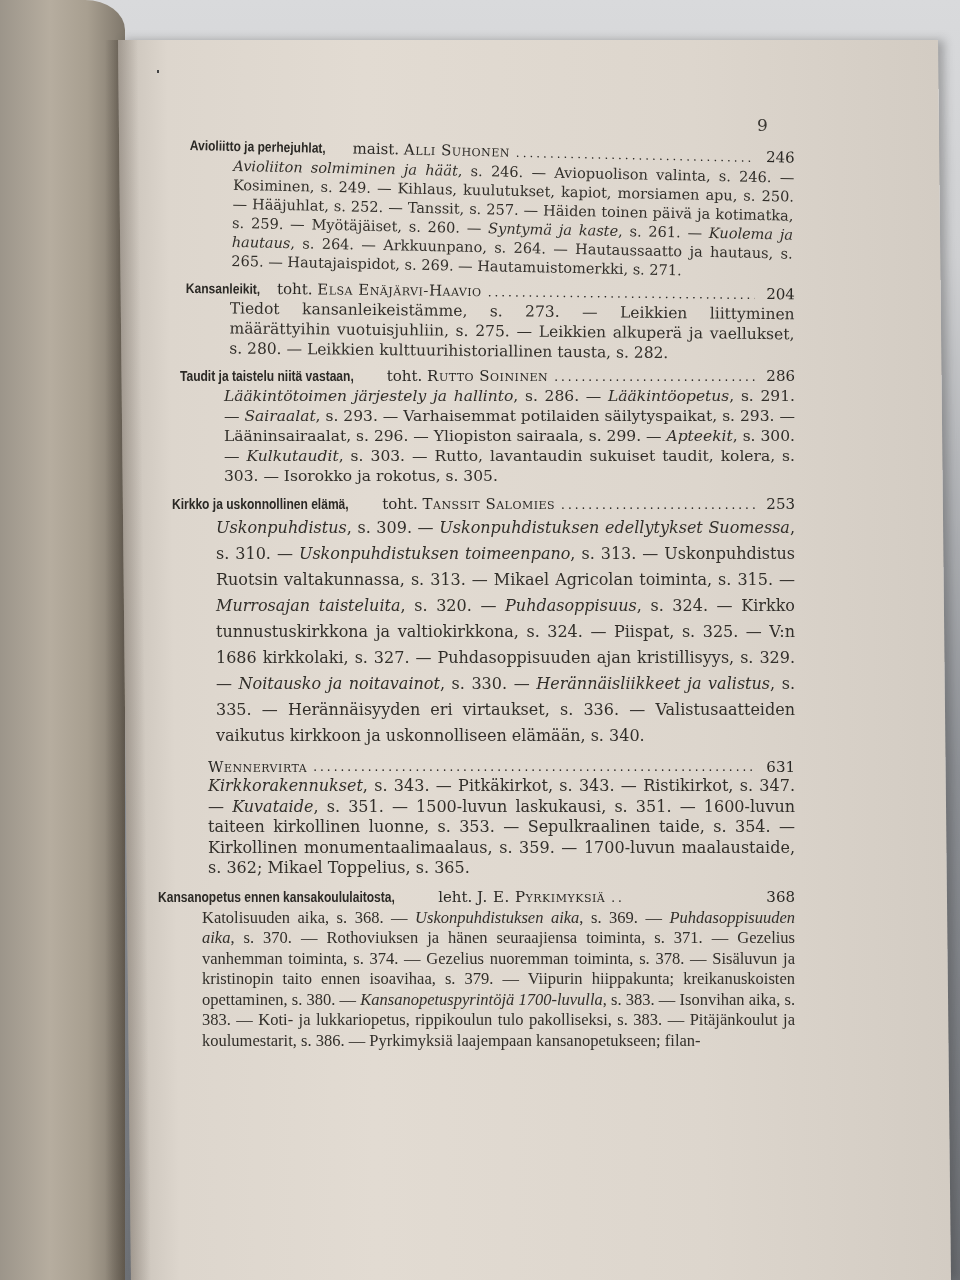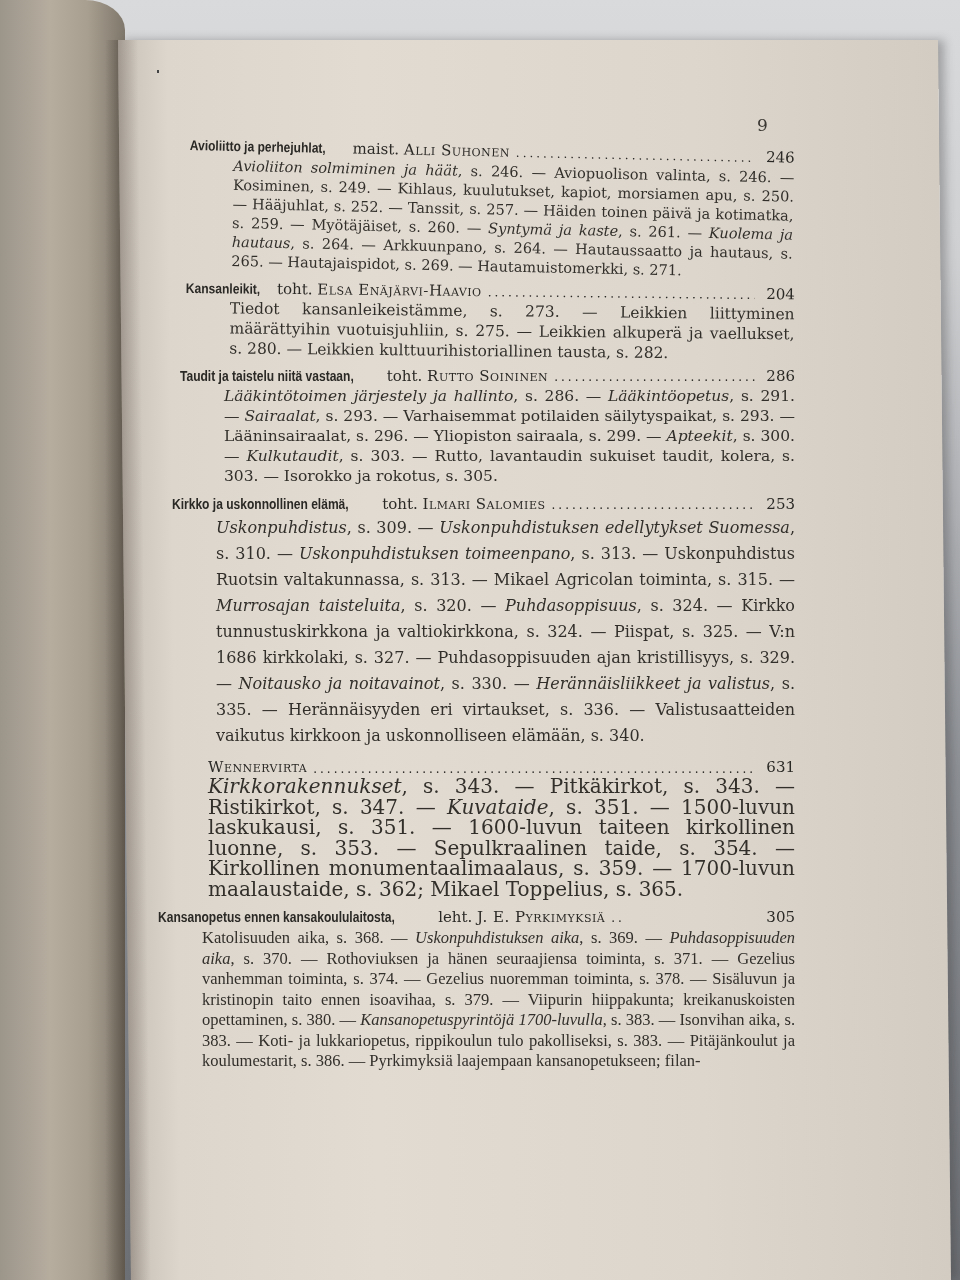--- a/index.html
+++ b/index.html
@@ -50,24 +50,24 @@
   .desc {
     margin-left:44px; font-size:15.5px; line-height:19.8px; text-align:justify; color:#322f2a;
   }
   .desc i { font-style:italic; }
   .entry.e1 { transform: rotate(1.2deg); transform-origin:left top; }
   .entry.e1 .desc { font-size:14.5px; line-height:19px; }
   .entry.e2 { transform: rotate(0.6deg); transform-origin:left top; margin-left:-4px; }
   .entry.e3 { margin-left:-10px; }
   .entry.e4 { margin-left:-18px; }
   .entry.e5 { margin-left:-26px; }
-  .entry.e5 .entry-head2 { margin-left:44px; display:flex; align-items:flex-end; font-size:15.5px; }
+  .entry.e5 .entry-head2 { margin-left:44px; display:flex; align-items:center; font-size:15.5px; }
   .entry.e6 { margin-left:-32px; }
   .entry.e6 .desc { font-size:16.5px; line-height:20.5px;font-family:Liberation Serif, serif; }
-  .entry.e5 .desc { font-size:20px; line-height:20.5px; }
+  .entry.e5 .desc { font-size:16px; line-height:20.5px; }
   .entry.e4 .desc { font-size:16px; line-height:26px; }
   .speck { position:absolute; left:157px; top:70px; width:2px; height:3px; background:#444; }
 </style>
 </head>
 <body>
 
 <div class="left-page"></div>
 <div class="right-page"></div>
 <div class="speck"></div>
 
@@ -100,38 +100,38 @@
       <span class="author"><span>toht.</span> <span class="sc">Rutto Soininen</span></span>
       <span class="dots">..........................................................</span>
       <span class="page-ref">286</span>
     </div>
     <div class="desc"><i>Lääkintötoimen järjestely ja hallinto</i><span>, s. 286. — </span><i>Lääkintöopetus</i><span>, s. 291. — </span><i>Sairaalat</i><span>, s. 293. — Varhaisemmat potilaiden säilytyspaikat, s. 293. — Lääninsairaalat, s. 296. — Yliopiston sairaala, s. 299. — </span><i>Apteekit</i><span>, s. 300. — </span><i>Kulkutaudit</i><span>, s. 303. — Rutto, lavantaudin sukuiset taudit, kolera, s. 303. — Isorokko ja rokotus, s. 305.</span></div>
   </div>
 
   <div class="entry e4">
     <div class="entry-head">
       <span class="title">Kirkko ja uskonnollinen elämä,</span>&nbsp;
-      <span class="author"><span>toht.</span> <span class="sc">Ilmari Salomies</span></span>
+      <span class="author"><span>toht.</span> <span class="sc">Tanssit Salomies</span></span>
       <span class="dots">..........................................................</span>
       <span class="page-ref">253</span>
     </div>
     <div class="desc"><i>Uskonpuhdistus</i><span>, s. 309. — </span><i>Uskonpuhdistuksen edellytykset Suomessa</i><span>, s. 310. — </span><i>Uskonpuhdistuksen toimeenpano</i><span>, s. 313. — Uskonpuhdistus Ruotsin valtakunnassa, s. 313. — Mikael Agricolan toiminta, s. 315. — </span><i>Murrosajan taisteluita</i><span>, s. 320. — </span><i>Puhdasoppisuus</i><span>, s. 324. — Kirkko tunnustuskirkkona ja valtiokirkkona, s. 324. — Piispat, s. 325. — V:n 1686 kirkkolaki, s. 327. — Puhdasoppisuuden ajan kristillisyys, s. 329. — </span><i>Noitausko ja noitavainot</i><span>, s. 330. — </span><i>Herännäisliikkeet ja valistus</i><span>, s. 335. — Herännäisyyden eri virtaukset, s. 336. — Valistusaatteiden vaikutus kirkkoon ja uskonnolliseen elämään, s. 340.</span></div>
   </div>
 
   <div class="entry e5">
     <div class="entry-head2">
       <span class="author sc" style="font-variant:small-caps;letter-spacing:0.5px">Wennervirta</span>
       <span class="dots">............................................................................</span>
       <span class="page-ref">631</span>
     </div>
     <div class="desc"><i>Kirkkorakennukset</i><span>, s. 343. — Pitkäkirkot, s. 343. — Ristikirkot, s. 347. — </span><i>Kuvataide</i><span>, s. 351. — 1500-luvun laskukausi, s. 351. — 1600-luvun taiteen kirkollinen luonne, s. 353. — Sepulkraalinen taide, s. 354. — Kirkollinen monumentaalimaalaus, s. 359. — 1700-luvun maalaustaide, s. 362; Mikael Toppelius, s. 365.</span></div>
   </div>
 
   <div class="entry e6">
     <div class="entry-head">
       <span class="title">Kansanopetus ennen kansakoululaitosta,</span>&nbsp;
       <span class="author"><span>leht.</span> <span class="sc">J. E. Pyrkimyksiä</span></span>
       <span class="dots">..</span>
-      <span class="page-ref">305</span>
+      <span class="page-ref">368</span>
     </div>
     <div class="desc"><span>Katolisuuden aika, s. 368. — </span><i>Uskonpuhdistuksen aika</i><span>, s. 369. — </span><i>Puhdasoppisuuden aika</i><span>, s. 370. — Rothoviuksen ja hänen seuraajiensa toiminta, s. 371. — Gezelius vanhemman toiminta, s. 374. — Gezelius nuoremman toiminta, s. 378. — Sisäluvun ja kristinopin taito ennen isoavihaa, s. 379. — Viipurin hiippakunta; kreikanuskoisten opettaminen, s. 380. — </span><i>Kansanopetuspyrintöjä 1700-luvulla</i><span>, s. 383. — Isonvihan aika, s. 383. — Koti- ja lukkariopetus, rippikoulun tulo pakolliseksi, s. 383. — Pitäjänkoulut ja koulumestarit, s. 386. — Pyrkimyksiä laajempaan kansanopetukseen; filan-</span></div>
   </div>
 </div>
 
 </body></html>

